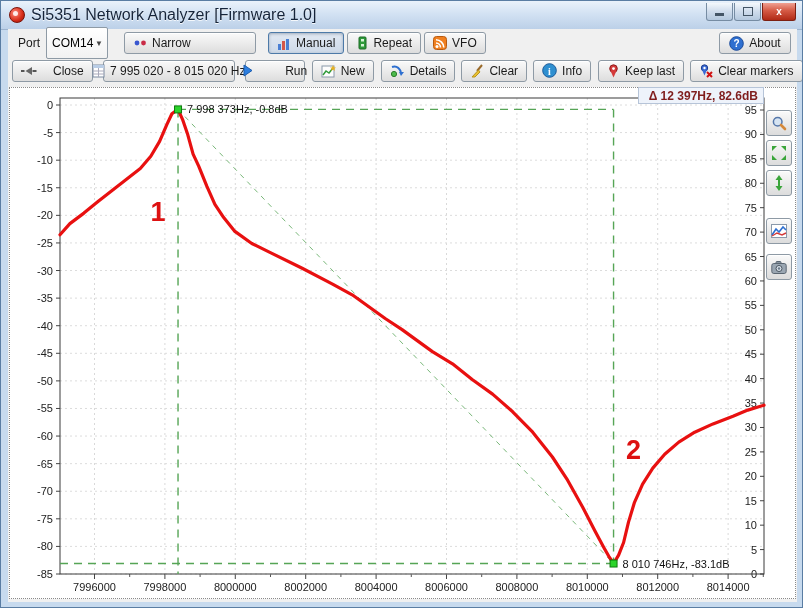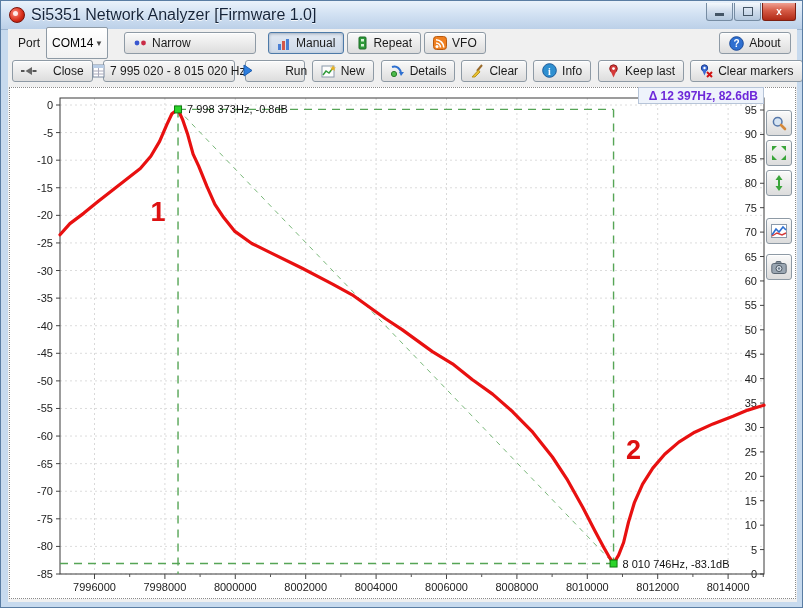--- a/index.html
+++ b/index.html
@@ -38,21 +38,21 @@
   .combo{display:inline-flex;align-items:center;height:32px;width:62px;border:1px solid #8e9aa5;
        border-radius:2px;background:linear-gradient(#ffffff,#f2f2f2);font-size:12px;
        padding-left:5px;box-sizing:border-box;}
   .combo .arrow{margin-left:auto;margin-right:4px;font-size:8px;color:#444;}
   .icon{display:inline-block;line-height:0;}
   
   .panel{position:absolute;left:1px;top:58px;width:787px;height:512px;background:#ffffff;
        border:1px dotted #8a8a8a;box-sizing:border-box;}
   .delta-box{position:absolute;top:-1px;right:31px;width:126px;height:17px;
        background:#eef3fb;border:1px solid #b6c4d8;box-sizing:border-box;
-       font-size:12px;font-weight:bold;color:#6d28d9;text-align:right;
+       font-size:12px;font-weight:bold;color:#7f1d1d;text-align:right;
        padding:1px 5px 0 0;line-height:15px;}
   .side-tools{position:absolute;left:756px;top:0;width:28px;}
   .tool-btn{position:absolute;left:0;width:26px;height:26px;border:1px solid #8e9aa5;
        border-radius:3px;background:linear-gradient(#fafafa,#ececec 45%,#dcdcdc);
        display:flex;align-items:center;justify-content:center;box-sizing:border-box;
        box-shadow:inset 0 1px 0 #fff;}
 </style>
 </head>
 <body>
 

